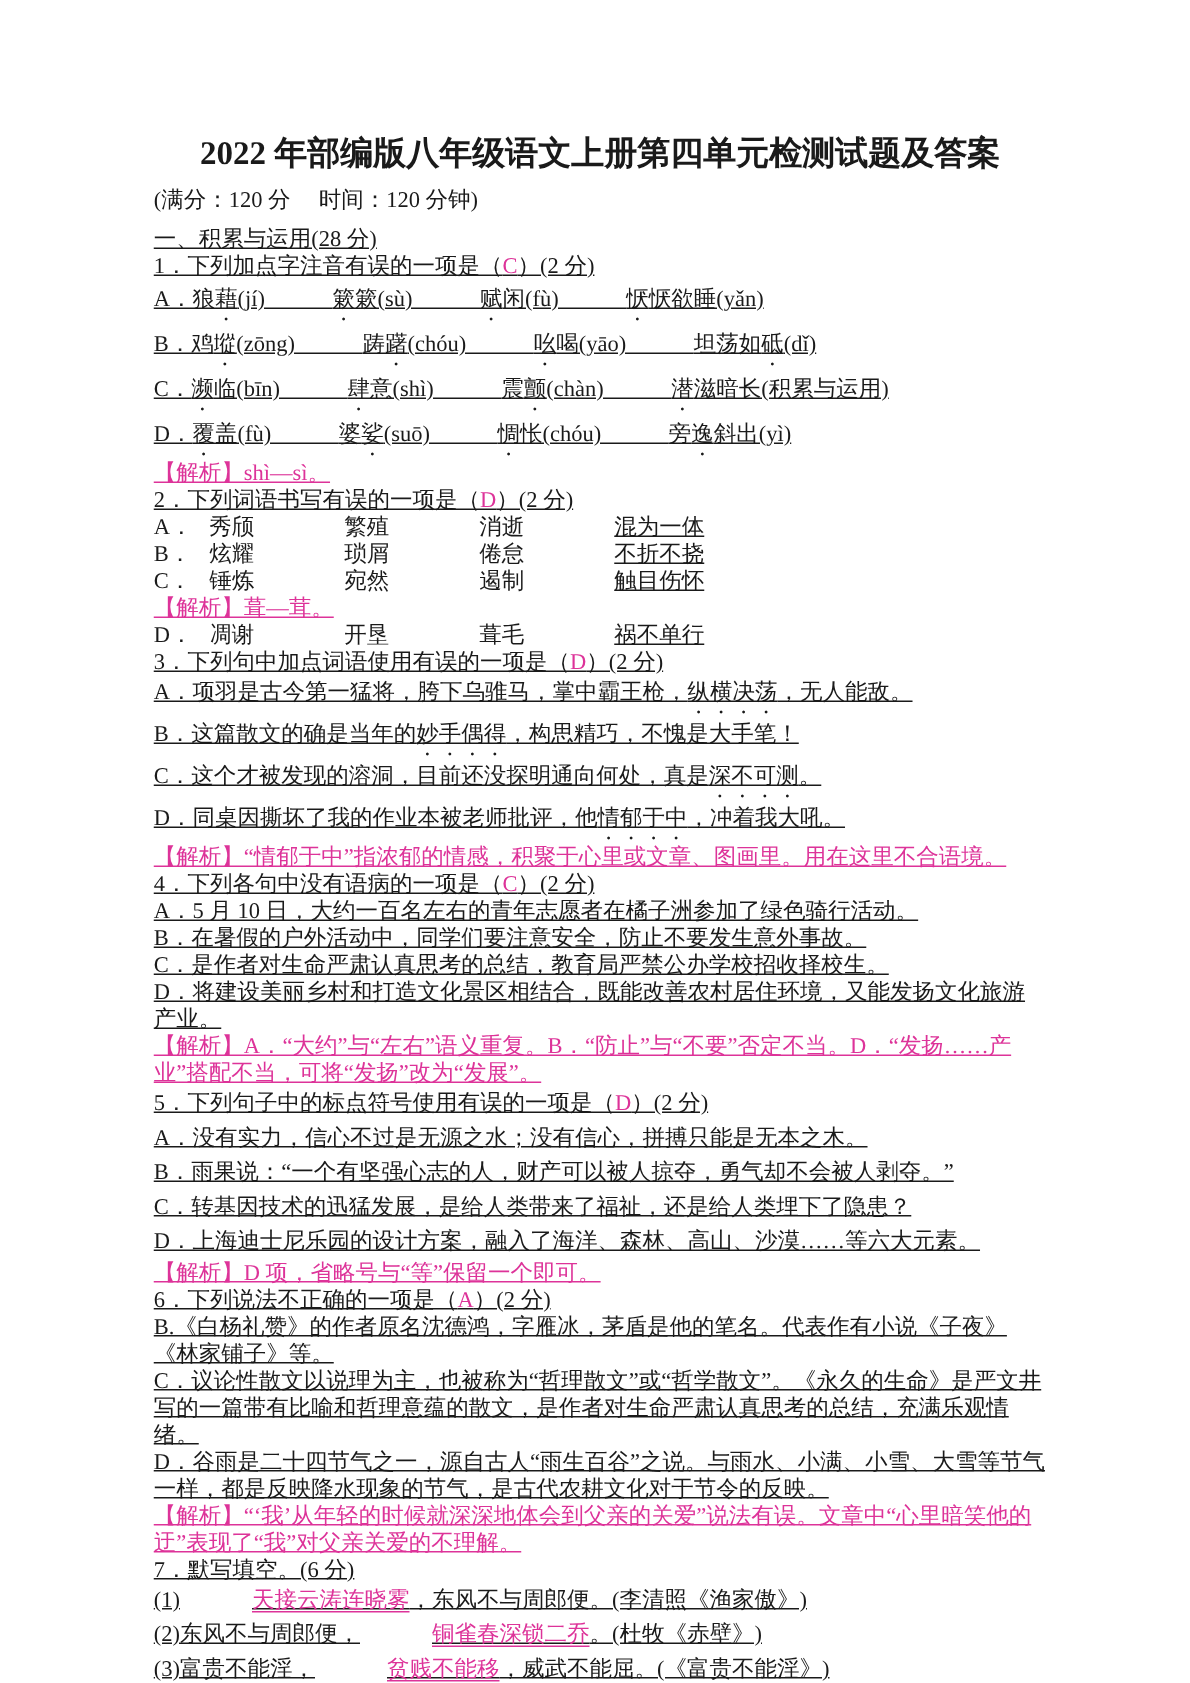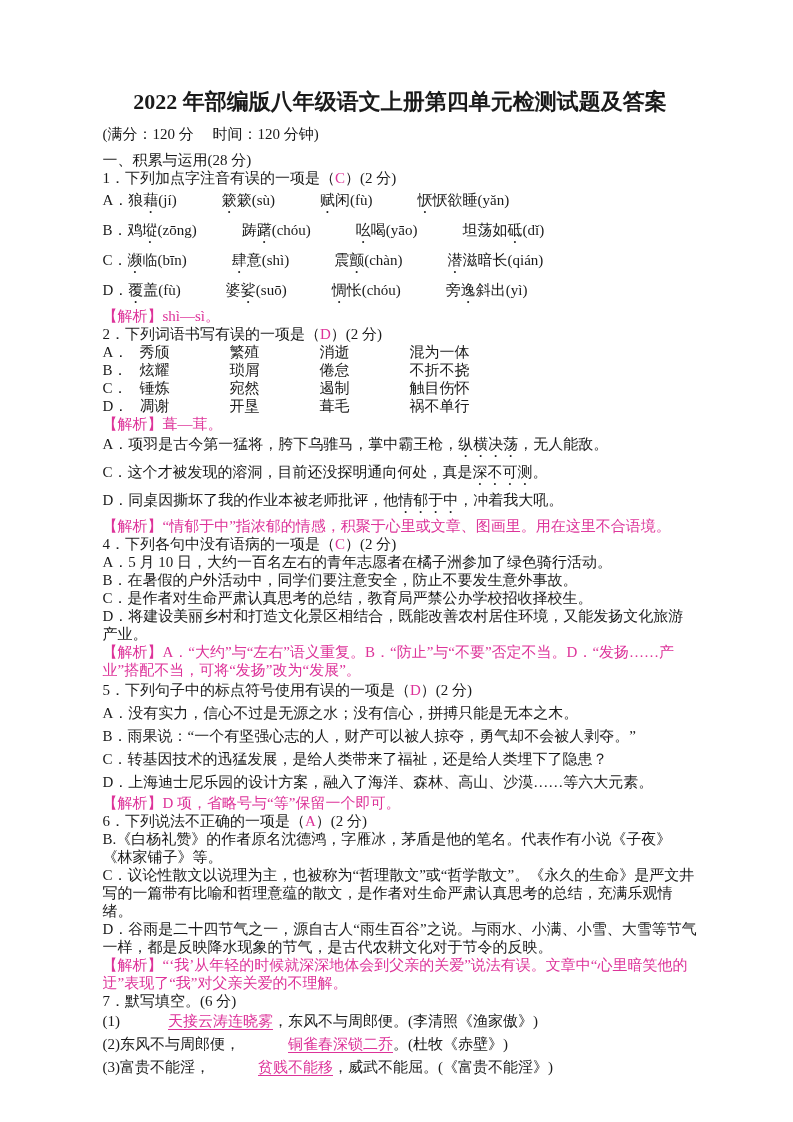--- a/index.html
+++ b/index.html
@@ -6,21 +6,21 @@
   html,body { margin:0; padding:0; background:#ffffff; }
   .page {
     position:relative; box-sizing:border-box;
     width:714px; height:1122px; margin:0 auto;
     padding:88px 56px 20px 63px; overflow:hidden;
     background:#ffffff; color:var(--ink);
     font-family:"Liberation Serif","DejaVu Serif",serif;
   }
   .title { font-size:22px; font-weight:bold; text-align:center; margin:0 0 9px 0; line-height:28px; }
   .subtitle { font-size:15px; text-align:left; margin:0 0 7px 0; line-height:19px; font-weight:normal; }
-  p.line { font-size:15px; line-height:18px; margin:0; word-break:break-all; }
+  p.line { font-size:15px; line-height:18px; margin:0; word-break:break-all;text-decoration:underline; }
   p.py  { line-height:26px; }   
   p.sp3 { line-height:23px; }   
   .ans { color:var(--pink); }
   .jiexi { color:var(--pink); }
   .hl { color:var(--pink); text-decoration:underline; text-decoration-color:var(--pink); text-underline-offset:3px;margin-left:48px; }
   .emph {
     -webkit-text-emphasis:filled dot; -webkit-text-emphasis-position:under right;
     text-emphasis:filled dot; text-emphasis-position:under right;
   }
   .q2l { display:inline-block; width:37px; }
@@ -31,32 +31,34 @@
 
 <div class="page">
   <h1 class="title">2022 年部编版八年级语文上册第四单元检测试题及答案</h1>
   <p class="subtitle">(满分：120 分　 时间：120 分钟)</p>
 
   <p class="line">一、积累与运用(28 分)</p>
 
   <p class="line"><span>1．下列加点字注音有误的一项是（</span><span class="ans">C</span><span>）(2 分)</span></p>
   <p class="line py"><span>A．狼</span><span class="emph">藉</span><span>(jí)　　　</span><span class="emph">簌</span><span>簌(sù)　　　</span><span class="emph">赋</span><span>闲(fù)　　　</span><span class="emph">恹</span><span>恹欲睡(yǎn)</span></p>
   <p class="line py"><span>B．鸡</span><span class="emph">㙡</span><span>(zōng)　　　</span><span>踌</span><span class="emph">躇</span><span>(chóu)　　　</span><span class="emph">吆</span><span>喝(yāo)　　　</span><span>坦荡如</span><span class="emph">砥</span><span>(dǐ)</span></p>
-  <p class="line py"><span>C．</span><span class="emph">濒</span><span>临(bīn)　　　</span><span class="emph">肆</span><span>意(shì)　　　</span><span>震</span><span class="emph">颤</span><span>(chàn)　　　</span><span class="emph">潜</span><span>滋暗长(qián)</span></p>
+  <p class="line py"><span>C．</span><span class="emph">濒</span><span>临(bīn)　　　</span><span class="emph">肆</span><span>意(shì)　　　</span><span>震</span><span class="emph">颤</span><span>(chàn)　　　</span><span class="emph">潜</span><span>滋暗长(积累与运用)</span></p>
   <p class="line py"><span>D．</span><span class="emph">覆</span><span>盖(fù)　　　</span><span>婆</span><span class="emph">娑</span><span>(suō)　　　</span><span class="emph">惆</span><span>怅(chóu)　　　</span><span>旁</span><span class="emph">逸</span><span>斜出(yì)</span></p>
   <p class="line jiexi">【解析】shì—sì。</p>
 
   <p class="line"><span>2．下列词语书写有误的一项是（</span><span class="ans">D</span><span>）(2 分)</span></p>
   <p class="line"><span class="q2l">A．</span><span class="q2w">秀颀</span><span class="q2w">繁殖</span><span class="q2w">消逝</span><span>混为一体</span></p>
   <p class="line"><span class="q2l">B．</span><span class="q2w">炫耀</span><span class="q2w">琐屑</span><span class="q2w">倦怠</span><span>不折不挠</span></p>
   <p class="line"><span class="q2l">C．</span><span class="q2w">锤炼</span><span class="q2w">宛然</span><span class="q2w">遏制</span><span>触目伤怀</span></p>
+  <p class="line jiexi">【解析】葺—茸。</p>
   <p class="line"><span class="q2l">D．</span><span class="q2w">凋谢</span><span class="q2w">开垦</span><span class="q2w">葺毛</span><span>祸不单行</span></p>
-  <p class="line jiexi">【解析】葺—茸。</p>
 
+  <p class="line"><span>3．下列句中加点词语使用有误的一项是（</span><span class="ans">D</span><span>）(2 分)</span></p>
   <p class="line sp3"><span>A．项羽是古今第一猛将，胯下乌骓马，掌中霸王枪，</span><span class="emph">纵横决荡</span><span>，无人能敌。</span></p>
+  <p class="line sp3"><span>B．这篇散文的确是当年的</span><span class="emph">妙手偶得</span><span>，构思精巧，不愧是大手笔！</span></p>
   <p class="line sp3"><span>C．这个才被发现的溶洞，目前还没探明通向何处，真是</span><span class="emph">深不可测</span><span>。</span></p>
   <p class="line sp3"><span>D．同桌因撕坏了我的作业本被老师批评，他</span><span class="emph">情郁于中</span><span>，冲着我大吼。</span></p>
   <p class="line jiexi">【解析】“情郁于中”指浓郁的情感，积聚于心里或文章、图画里。用在这里不合语境。</p>
 
   <p class="line"><span>4．下列各句中没有语病的一项是（</span><span class="ans">C</span><span>）(2 分)</span></p>
   <p class="line">A．5 月 10 日，大约一百名左右的青年志愿者在橘子洲参加了绿色骑行活动。</p>
   <p class="line">B．在暑假的户外活动中，同学们要注意安全，防止不要发生意外事故。</p>
   <p class="line">C．是作者对生命严肃认真思考的总结，教育局严禁公办学校招收择校生。</p>
   <p class="line">D．将建设美丽乡村和打造文化景区相结合，既能改善农村居住环境，又能发扬文化旅游产业。</p>
   <p class="line jiexi">【解析】A．“大约”与“左右”语义重复。B．“防止”与“不要”否定不当。D．“发扬……产业”搭配不当，可将“发扬”改为“发展”。</p>

